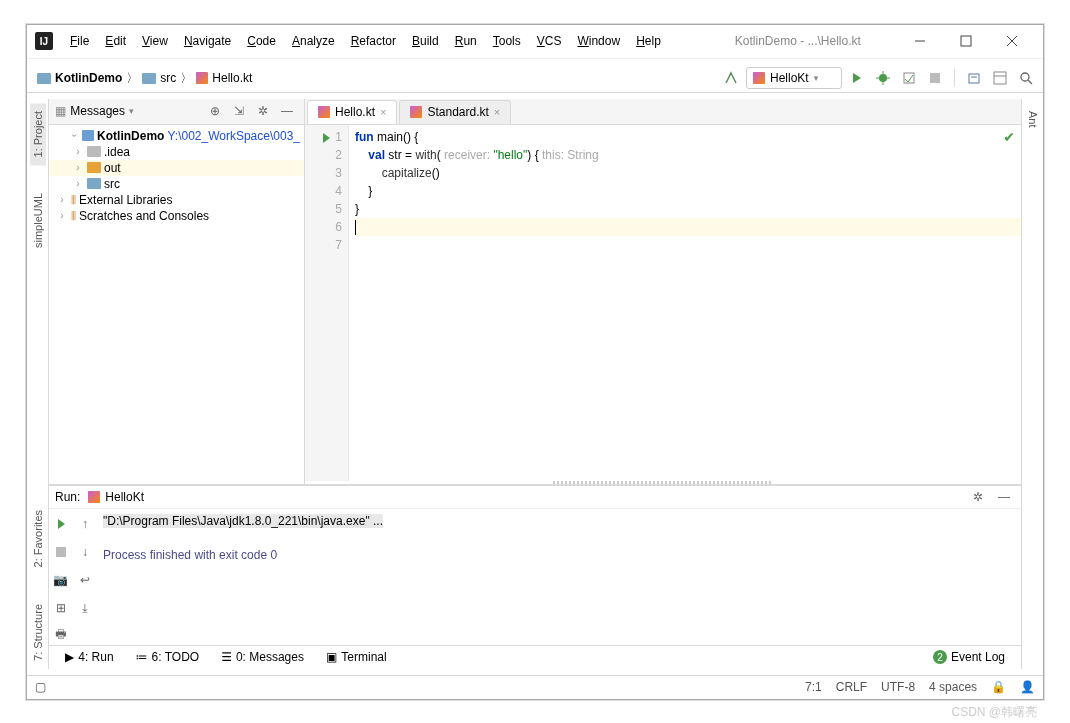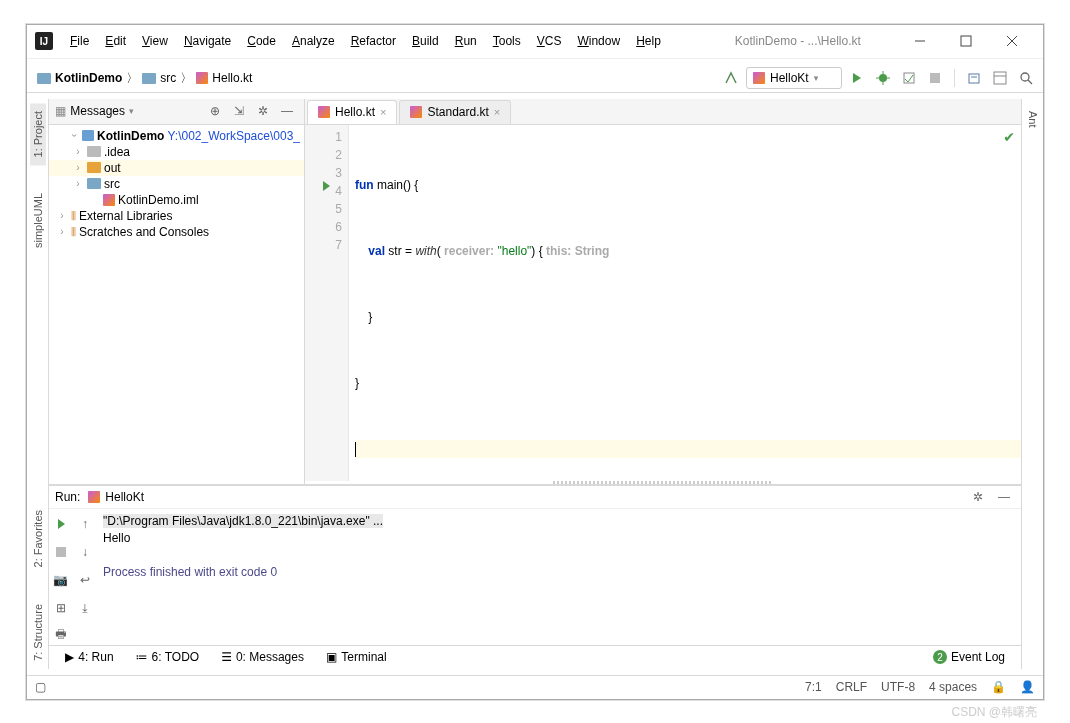--- a/index.html
+++ b/index.html
@@ -40,26 +40,26 @@
 .tree-row.selected { background:#fffbe6; }
 .arrow { width:12px; text-align:center; color:#999; font-size:10px; }
 .editor-area { flex:1; display:flex; flex-direction:column; position:relative; }
 .tabs { height:26px; display:flex; align-items:flex-end; border-bottom:1px solid #d9d9d9; background:#f5f5f5; padding-left:2px; }
 .tab { height:24px; padding:0 10px; display:flex; align-items:center; gap:5px; border:1px solid #d9d9d9; border-bottom:none; background:#eee; margin-right:2px; border-radius:3px 3px 0 0; }
 .tab.active { background:#fff; }
 .tab .close { color:#999; font-size:11px; }
 .code { flex:1; display:flex; font-family:Consolas,"Courier New",monospace; font-size:13px; overflow:hidden; }
 .gutter { width:44px; background:#f5f5f5; border-right:1px solid #e8e8e8; text-align:right; padding:3px 6px 0 0; color:#aaa; line-height:18px; }
 .code-body { flex:1; padding:3px 0 0 6px; line-height:18px; position:relative; }
-.code-line { white-space:pre;margin-top:48px; }
+.code-line { white-space:pre; }
 .hl-line { background:#fffbe6; }
 .kw { color:#0033b3; font-weight:bold; }
 .str { color:#067d17; }
-.fn { font-style:italic; color:#333; }
-.hint { color:#aaa;font-weight:bold; }
+.fn { color:#333; }
+.hint { color:#aaa; }
 .check { position:absolute; right:6px; top:3px; color:#4a9c4a; font-size:14px; }
 .bottom-panel { height:160px; border-top:1px solid #d9d9d9; display:flex; flex-direction:column; }
 .run-header { height:24px; display:flex; align-items:center; padding:0 6px; background:#fff; border-bottom:1px solid #eee; }
 .run-body { flex:1; display:flex; }
 .run-controls { width:48px; display:flex; }
 .run-col { width:24px; display:flex; flex-direction:column; align-items:center; padding-top:4px; gap:6px; }
 .console { flex:1; font-family:Consolas,"Courier New",monospace; font-size:13px; padding:4px 6px; line-height:17px; }
 .console .cmd { background:#e8e8e8; }
 .status-tabs { height:24px; border-top:1px solid #d9d9d9; display:flex; align-items:center; padding:0 6px; gap:2px; }
 .status-tab { padding:2px 10px; display:flex; align-items:center; gap:4px; }
@@ -216,21 +216,20 @@
                 <span class="indent" style="width:0px"></span>
                 <span class="arrow"></span>
                 <span class="arrow" style="transform:rotate(90deg);display:inline-block">›</span>
                 <span class="folder-icon"></span> 
                 <b>KotlinDemo</b> 
                 <span style="color:#1d4ed8">Y:\002_WorkSpace\003_</span>
               </div>
               <div class="tree-row"><span class="indent" style="width:16px"></span><span class="arrow">›</span><span class="folder-icon" style="background:#bbb"></span> .idea</div>
               <div class="tree-row selected"><span class="indent" style="width:16px"></span><span class="arrow">›</span><span class="folder-icon" style="background:#e8a23a"></span> out</div>
               <div class="tree-row"><span class="indent" style="width:16px"></span><span class="arrow">›</span><span class="folder-icon" style="background:#7ba7c7"></span> src</div>
-              <div class="tree-row"><span class="indent" style="width:32px"></span><span class="arrow"></span><span class="kt-icon"></span> KotlinDemo.iml</div>
               <div class="tree-row"><span class="indent" style="width:0px"></span><span class="arrow">›</span><span style="color:#d48a3a">⫴</span> External Libraries</div>
               <div class="tree-row"><span class="indent" style="width:0px"></span><span class="arrow">›</span><span style="color:#d48a3a">⫴</span> Scratches and Consoles</div>
             </div>
         </div>
 
         <div class="editor-area">
           <div class="tabs" id="tabs">
               <div class="tab active">
                 <span class="kt-icon"></span>
                 <span>Hello.kt</span>
@@ -249,20 +248,21 @@
                 <div>3</div>
                 <div>4</div>
                 <div>5</div>
                 <div>6</div>
                 <div>7</div>
               </div>
             <div class="code-body" id="codebody">
               <div class="check">✔</div>
             <div class="code-line"><span style="position:relative"><span class="tri-play sm" style="position:absolute;left:-32px;top:3px"></span></span><span class="kw">fun</span> main() {</div>
                 <div class="code-line">    <span class="kw">val</span> str = <span class="fn">with</span>( <span class="hint">receiver:</span> <span class="str">"hello"</span>) { <span class="hint">this: String</span></div>
+                <div class="code-line">        <span class="fn">capitalize</span>()</div>
                 <div class="code-line">    }</div>
                 <div class="code-line">}</div>
                 <div class="code-line hl-line"><span style="border-left:1px solid #000;display:inline-block;height:15px;vertical-align:middle"></span></div>
               </div>
           </div>
           <div class="grip"></div>
         </div>
       </div>
 
       <div class="bottom-panel">
@@ -294,21 +294,20 @@
             </div>
             <div class="run-col">
               <div class="ico-btn">↑</div>
               <div class="ico-btn">↓</div>
               <div class="ico-btn">↩</div>
               <div class="ico-btn">⤓</div>
             </div>
           </div>
           <div class="console">
             <div><span class="cmd">"D:\Program Files\Java\jdk1.8.0_221\bin\java.exe" ...</span></div>
-            <div>Hello</div>
             <div>&nbsp;</div>
             <div style="color:#4a4a8a">Process finished with exit code 0</div>
           </div>
         </div>
       </div>
 
       <div class="status-tabs">
         <div class="status-tab">▶ <span>4: Run</span></div>
         <div class="status-tab">≔ <span>6: TODO</span></div>
         <div class="status-tab">☰ <span>0: Messages</span></div>

